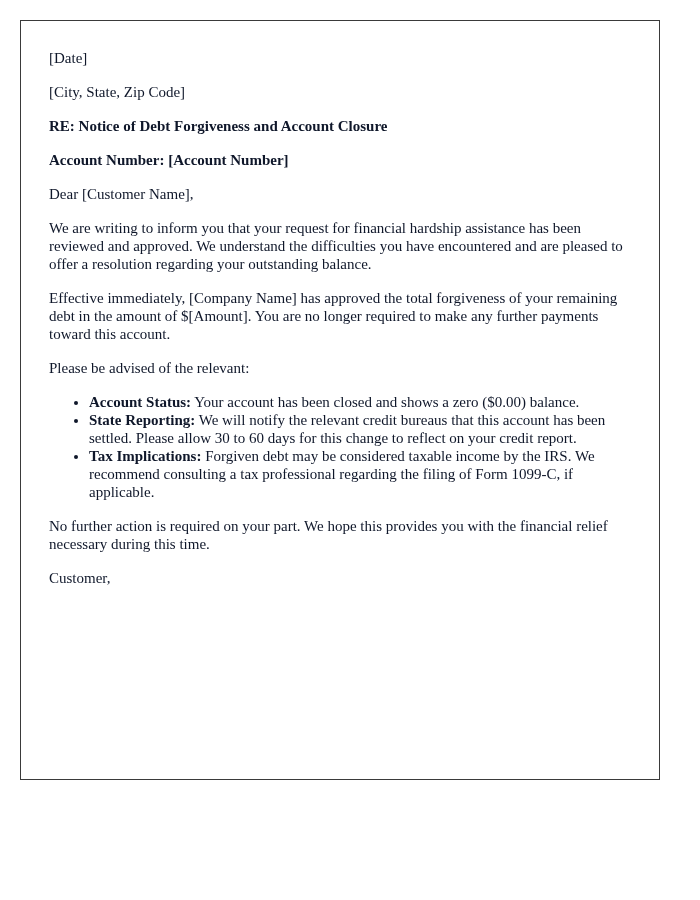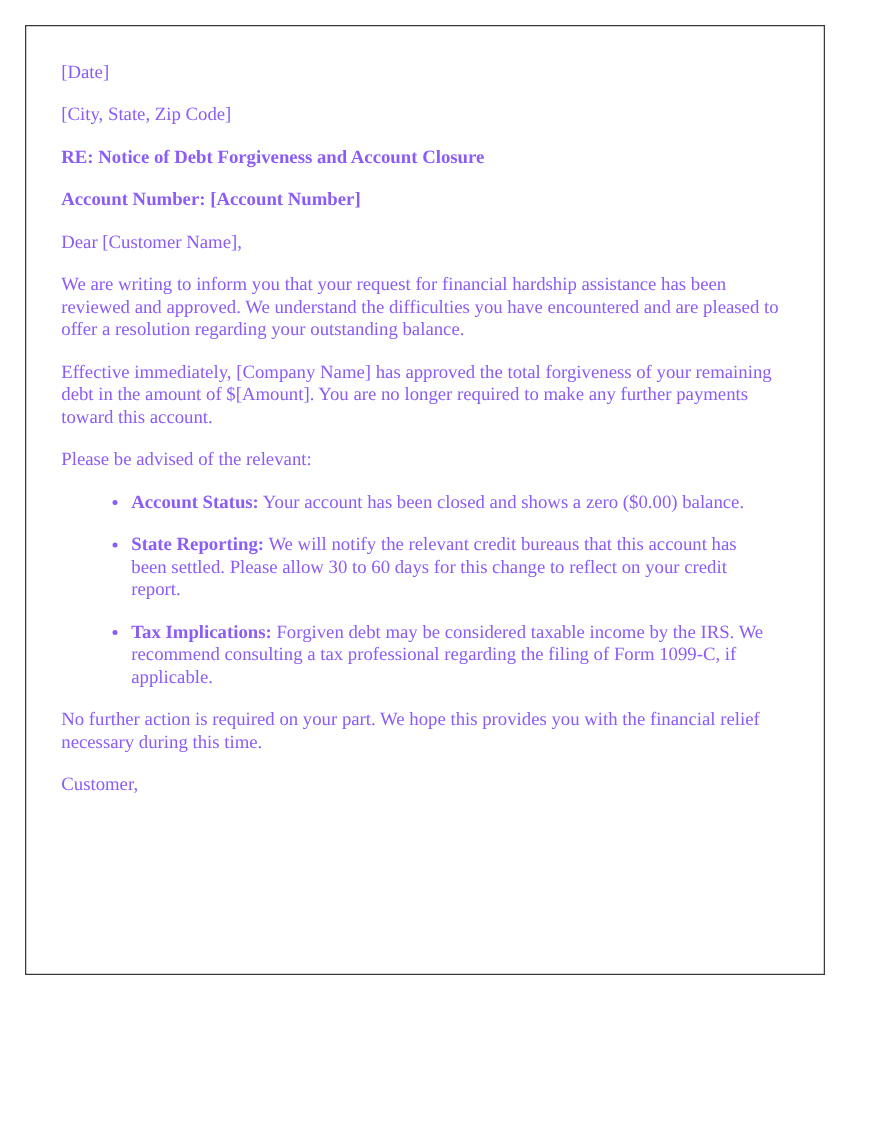--- a/index.html
+++ b/index.html
@@ -15,33 +15,33 @@
       left: 20px;
       top: 20px;
       width: 640px;
       height: 760px;
       border: 1px solid #3a3a3a;
       box-sizing: border-box;
       padding: 28px 28px 0 28px;
       font-family: "Liberation Serif", "DejaVu Serif", serif;
       font-size: 15px;
       line-height: 18px;
-      color: #8b5cf6;
+      color: #0f172a;
     }
     .letter p {
       margin: 0 0 16px 0;
     }
     .bold { font-weight: bold; }
     .bullets {
       margin: 0 0 16px 0;
       padding-left: 40px;
       list-style: disc;
     }
     .bullets li {
-      margin: 16px;
+      margin: 0;
     }
   </style>
 </head>
 <body>
 
 <div class="letter">
   <p>[Date]</p>
 
   <p class="block-lines">
     <span style="display:block">[City, State, Zip Code]</span>

